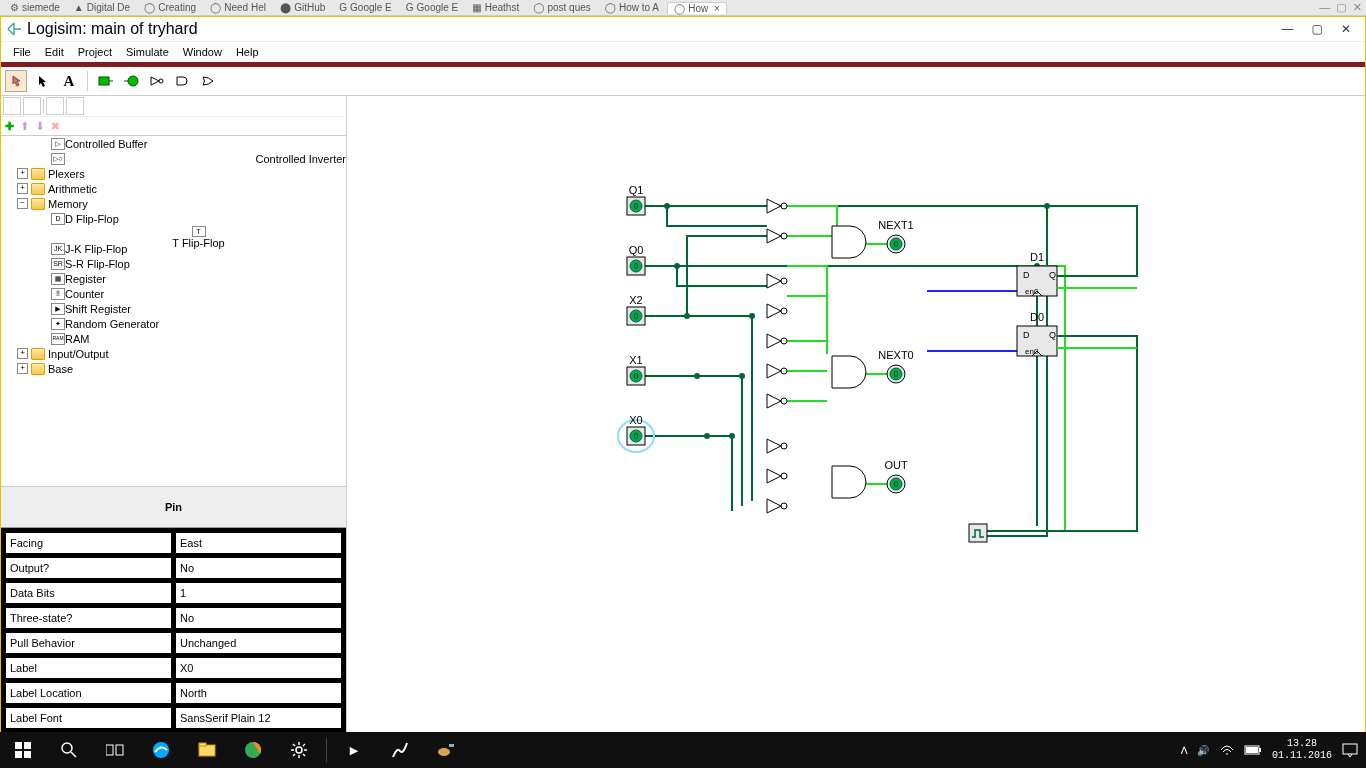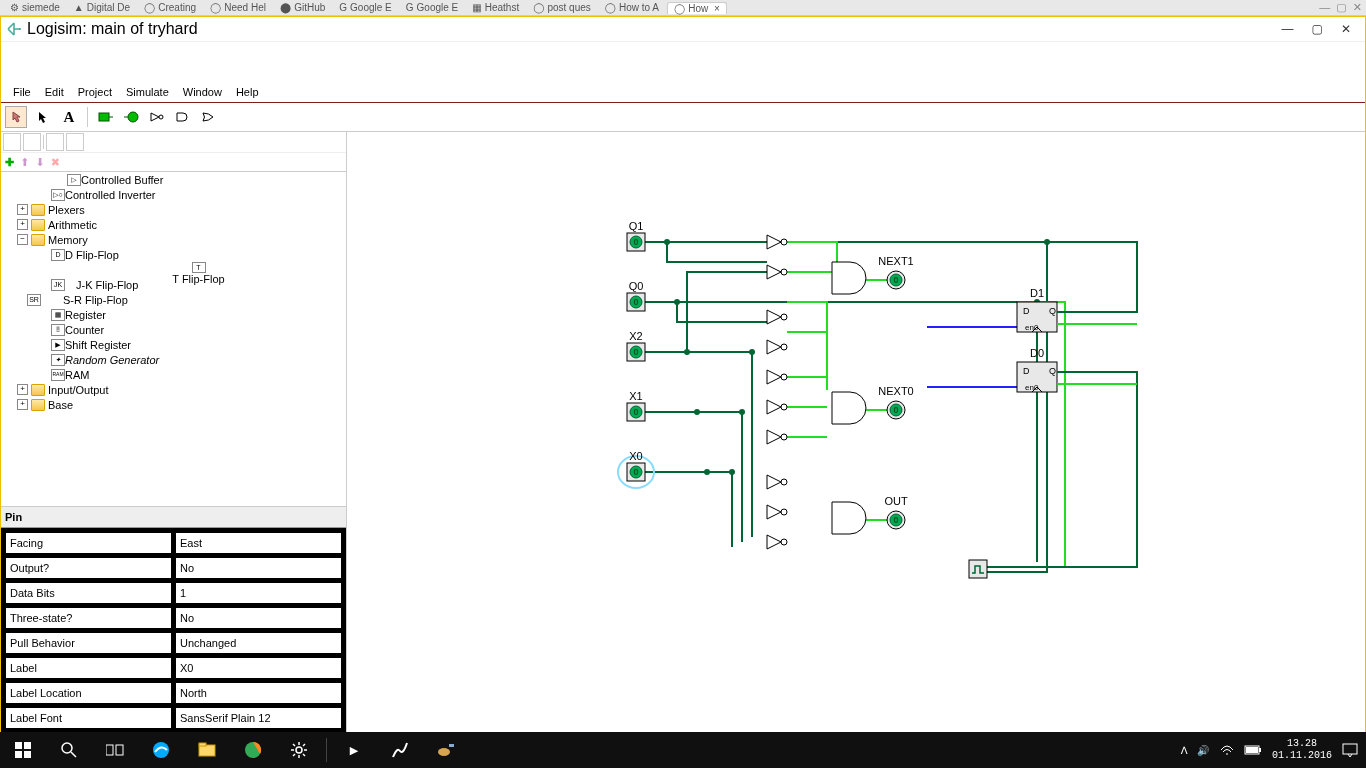--- a/index.html
+++ b/index.html
@@ -5,39 +5,39 @@
 html,body{margin:0;padding:0;width:1366px;height:768px;font-family:Tahoma,sans-serif;font-size:11px;overflow:hidden;background:#fff;}
 .browser-tabs{height:15px;background:#e8e8e8;border-bottom:1px solid #ccc;display:flex;align-items:center;padding:0 4px;gap:2px;overflow:hidden;}
 .browser-tab{display:flex;align-items:center;gap:3px;padding:0 6px;font-size:10px;color:#555;white-space:nowrap;}
 .browser-tab.active{background:#fff;border:1px solid #ccc;border-bottom:none;border-radius:3px 3px 0 0;}
 .window{border:1px solid #f0c000;height:716px;display:flex;flex-direction:column;}
 .titlebar{height:24px;display:flex;align-items:center;padding:0 6px;background:#fff;border-bottom:1px solid #eee;}
 .titlebar-icon{width:14px;height:14px;margin-right:6px;}
 .titlebar-title{flex:1;font-size:16px;}
 .titlebar-btns{display:flex;gap:18px;padding-right:8px;}
 .titlebar-btn{font-family:sans-serif;font-size:12px;color:#333;cursor:pointer;}
-.menubar{height:20px;display:flex;align-items:center;gap:2px;padding:0 6px;border-bottom:1px solid #7f1d1d;margin-top:40px;}
+.menubar{height:20px;display:flex;align-items:center;gap:2px;padding:0 6px;border-bottom:5px solid #7f1d1d;}
 .menubar-item{padding:2px 6px;cursor:pointer;}
 .toolbar{height:28px;display:flex;align-items:center;gap:6px;padding:0 4px;border-bottom:1px solid #ccc;}
 .tool-btn{width:20px;height:20px;border:1px solid #aaa;background:#f5f5f5;display:flex;align-items:center;justify-content:center;cursor:pointer;}
 .tool-sep{width:1px;height:20px;background:#ccc;margin:0 2px;}
 .content{flex:1;display:flex;min-height:0;}
 .sidebar{width:345px;display:flex;flex-direction:column;border-right:1px solid #ccc;}
 .side-tools{height:20px;display:flex;align-items:center;gap:2px;padding:0 2px;border-bottom:1px solid #eee;}
 .side-tool{width:16px;height:16px;border:1px solid #ccc;}
 .side-actions{height:18px;display:flex;align-items:center;gap:6px;padding:0 4px;}
 .tree{flex:1;overflow-y:auto;border-top:1px solid #ccc;border-bottom:1px solid #ccc;position:relative;}
 .tree-scroll::-webkit-scrollbar{width:17px;}
 .tree-scroll::-webkit-scrollbar-thumb{background:#ccc;border:1px solid #aaa;}
 .tree-item{display:flex;align-items:center;height:15px;padding-left:4px;white-space:nowrap;}
 .tree-toggle{width:9px;height:9px;border:1px solid #888;font-size:8px;line-height:7px;text-align:center;margin-right:3px;}
 .tree-icon{width:14px;height:12px;margin-right:3px;display:inline-flex;align-items:center;justify-content:center;}
 .folder-icon{background:linear-gradient(#ffe9a6,#f5c64b);border:1px solid #d9a400;border-radius:1px;width:13px;height:10px;}
 .comp-icon{border:1px solid #888;font-size:7px;width:12px;height:10px;text-align:center;line-height:9px;}
-.prop-header{background:#eee;font-weight:bold;border-bottom:1px solid #999;padding:4px;}
+.prop-header{background:#eee;text-align:center;font-weight:bold;border-bottom:1px solid #999;padding:14px;}
 .prop-table{border-collapse:collapse;width:100%;}
 .prop-table td{border:5px solid #000000;padding:2px 4px;height:16px;}
 .prop-table td:first-child{width:50%;}
 .canvas{flex:1;position:relative;overflow:hidden;}
 .dotgrid{position:absolute;inset:0;background-image:radial-gradient(#bbb 0.5px,transparent 0.5px);background-size:10px 10px;}
 .circuit{position:absolute;inset:0;}
 .taskbar{position:absolute;left:0;bottom:0;width:1366px;height:36px;background:#101010;display:flex;align-items:center;color:#fff;}
 .task-item{width:46px;height:36px;display:flex;align-items:center;justify-content:center;cursor:pointer;}
 .tray{margin-left:auto;display:flex;align-items:center;gap:10px;padding-right:8px;font-size:10px;}
 .tray-time{text-align:center;line-height:12px;font-family:Liberation Mono, monospace;}
@@ -139,25 +139,25 @@
         <div class="side-tool"></div>
       </div>
       <div class="side-actions">
         <span style="color:#0a0;font-weight:bold;">✚</span>
         <span style="color:#c9c;">⬆</span>
         <span style="color:#c9c;">⬇</span>
         <span style="color:#faa;">✖</span>
       </div>
 
       <div class="tree tree-scroll" style="height:280px;">
-        <div class="tree-item" style="padding-left:50px;margin-left:16px;">
+        <div class="tree-item" style="padding-left:50px;">
             <span class="comp-icon">▷</span>
             <span>Controlled Buffer</span>
           </div>
-        <div class="tree-item" style="padding-left:50px;">
+        <div class="tree-item" style="padding-left:50px;justify-content:space-between;">
             <span class="comp-icon">▷○</span>
             <span>Controlled Inverter</span>
           </div>
         <div class="tree-item" style="padding-left:16px;">
             <span class="tree-toggle">+</span>
             <span class="tree-icon">
               <span class="folder-icon"></span>
             </span>
             <span>Plexers</span>
           </div>
@@ -176,41 +176,41 @@
             <span>Memory</span>
           </div>
         <div class="tree-item" style="padding-left:50px;">
             <span class="comp-icon">D</span>
             <span>D Flip-Flop</span>
           </div>
         <div class="tree-item" style="padding-left:50px;flex-direction:column;">
             <span class="comp-icon">T</span>
             <span>T Flip-Flop</span>
           </div>
-        <div class="tree-item" style="padding-left:50px;gap:11px;">
+        <div class="tree-item" style="padding-left:50px;">
             <span class="comp-icon">JK</span>
             <span>J-K Flip-Flop</span>
           </div>
-        <div class="tree-item" style="padding-left:26px;gap:22px;">
+        <div class="tree-item" style="padding-left:50px;">
             <span class="comp-icon">SR</span>
             <span>S-R Flip-Flop</span>
           </div>
         <div class="tree-item" style="padding-left:50px;">
             <span class="comp-icon">▦</span>
             <span>Register</span>
           </div>
         <div class="tree-item" style="padding-left:50px;">
             <span class="comp-icon">𝄝</span>
             <span>Counter</span>
           </div>
         <div class="tree-item" style="padding-left:50px;">
             <span class="comp-icon">▶</span>
             <span>Shift Register</span>
           </div>
-        <div class="tree-item" style="padding-left:50px;font-style:italic;">
+        <div class="tree-item" style="padding-left:50px;">
             <span class="comp-icon">✦</span>
             <span>Random Generator</span>
           </div>
         <div class="tree-item" style="padding-left:50px;">
             <span class="comp-icon" style="font-size:5px;">RAM</span>
             <span>RAM</span>
           </div>
         <div class="tree-item" style="padding-left:16px;">
             <span class="tree-toggle">+</span>
             <span class="tree-icon">

